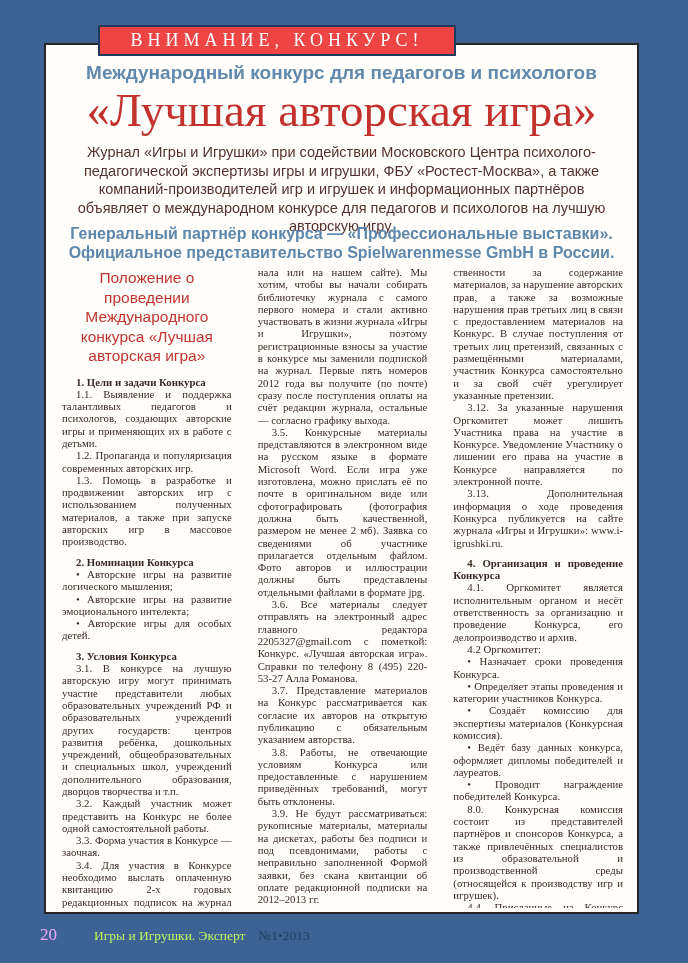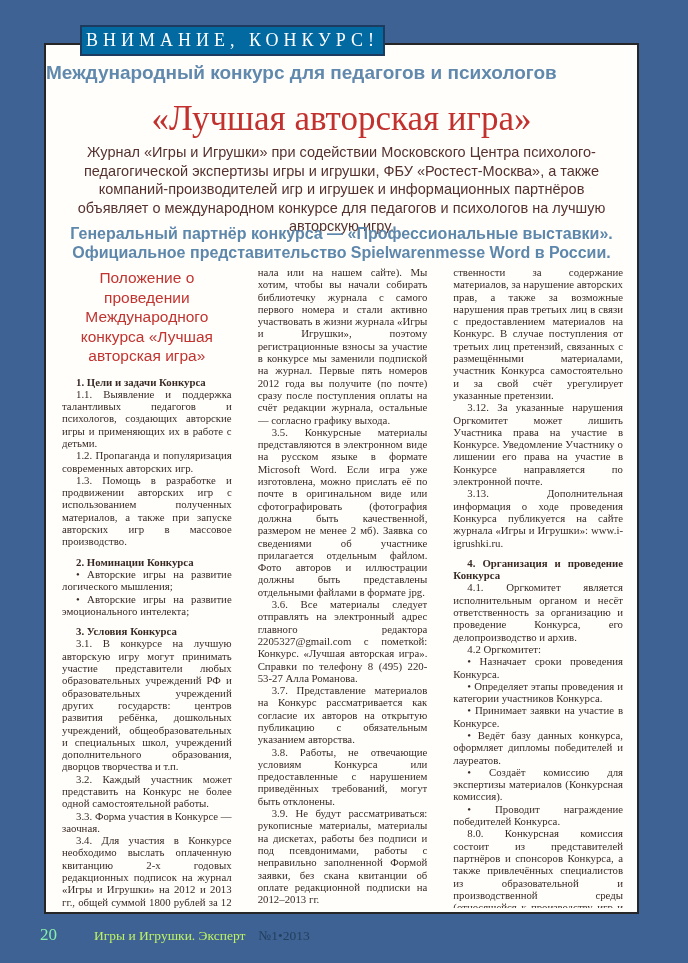--- a/index.html
+++ b/index.html
@@ -3,82 +3,83 @@
 <meta charset="utf-8">
 <style>
   html,body{margin:0;padding:0;}
   body{width:688px;height:963px;background:#3e6293;position:relative;overflow:hidden;
        font-family:"Liberation Serif",serif;}
   .stage{position:absolute;inset:0;}
 
   .page{position:absolute;left:44px;top:43px;width:595px;height:871px;
         background:#fffefb;border:2px solid #262626;box-sizing:border-box;}
 
-  .banner{position:absolute;left:80px;top:25px;width:305px;height:31px;z-index:3;
-          background:#0369a1;border:2px solid #1d3b5f;box-sizing:border-box;
+  .banner{position:absolute;left:98px;top:25px;width:358px;height:31px;z-index:3;
+          background:#ef4444;border:2px solid #1d3b5f;box-sizing:border-box;
           display:flex;align-items:center;justify-content:center;}
   .banner span{color:#ffffff;font-family:"Liberation Serif",serif;font-size:18px;
                letter-spacing:5px;white-space:nowrap;}
 
-  .subtitle{position:absolute;top:17px;left:0;right:0;
+  .subtitle{position:absolute;top:17px;left:0;right:0;text-align:center;
             font-family:"Liberation Sans",sans-serif;font-weight:bold;font-size:19px;
             color:#6089ad;}
-  .title{position:absolute;top:54px;left:0;right:0;text-align:center;
-         font-family:"Liberation Serif",serif;font-size:35px;color:#c2312d;}
+  .title{position:absolute;top:38px;left:0;right:0;text-align:center;
+         font-family:"Liberation Serif",serif;font-size:47px;color:#c2312d;}
   .intro{position:absolute;top:98px;left:30px;right:30px;text-align:center;
          font-family:"Liberation Sans",sans-serif;font-size:14.5px;line-height:18.5px;
          color:#55322e;}
   .partner{position:absolute;top:179px;left:20px;right:20px;text-align:center;
            font-family:"Liberation Sans",sans-serif;font-weight:bold;font-size:16px;
            line-height:19px;color:#5e87ac;}
 
   .columns{position:absolute;top:221px;left:16px;right:14px;bottom:4px;
            display:flex;gap:26px;overflow:hidden;}
   .col{flex:1;overflow:hidden;font-size:10.8px;line-height:12.3px;color:#3a2a24;
        text-align:justify;}
   .blk{margin:0;text-indent:14px;}
   .blk.cont{text-indent:0;}
   .blk.bullet{text-indent:14px;}
   .blk.h{font-weight:bold;margin-top:8px;}
   .blk.red{font-family:"Liberation Sans",sans-serif;font-size:15.5px;line-height:19.5px;
            color:#c23430;text-align:center;text-indent:0;margin:2px 4px 10px;}
 
   .footer{position:absolute;left:40px;top:925px;height:22px;display:flex;
           align-items:baseline;}
-  .footer .pagenum{font-size:17px;color:#86efac;font-family:"Liberation Serif",serif;}
+  .footer .pagenum{font-size:17px;color:#f0abfc;font-family:"Liberation Serif",serif;}
   .footer .journal{margin-left:37px;font-size:13.5px;color:#bef264;}
   .footer .issue{margin-left:13px;font-size:13.5px;color:#21405f;}
 </style>
 </head>
 <body>
 
 <div class="stage">
 
   <div class="banner">
     <span>ВНИМАНИЕ, КОНКУРС!</span>
   </div>
 
   <div class="page">
     <div class="subtitle">Международный конкурс для педагогов и психологов</div>
     <div class="title">«Лучшая авторская игра»</div>
     <div class="intro">Журнал «Игры и Игрушки» при содействии  Московского Центра психолого-педагогической экспертизы игры и игрушки, ФБУ «Ростест-Москва», а также компаний-производителей игр и игрушек и информационных партнёров объявляет о международном конкурсе для педагогов и психологов на лучшую авторскую игру.</div>
     <div class="partner">
       <div>Генеральный партнёр конкурса — «Профессиональные выставки».</div>
-      <div>Официальное представительство Spielwarenmesse Word в России.</div>
+      <div>Официальное представительство Spielwarenmesse GmbH в России.</div>
     </div>
     <div class="columns">
         <div class="col">
           <p class="blk red">Положение о проведении Международного конкурса «Лучшая авторская игра»</p>
           <p class="blk h">1. Цели и задачи Конкурса</p>
           <p class="blk p">1.1. Выявление и поддержка талантливых педагогов и психологов, создающих авторские игры и применяющих их в работе с детьми.</p>
           <p class="blk p">1.2. Пропаганда и популяризация современных авторских игр.</p>
           <p class="blk p">1.3. Помощь в разработке и продвижении авторских игр с использованием полученных материалов, а также при запуске авторских игр в массовое производство.</p>
           <p class="blk h">2. Номинации Конкурса</p>
           <p class="blk bullet">• Авторские игры на развитие логического мышления;</p>
           <p class="blk bullet">• Авторские игры на развитие эмоционального интелекта;</p>
+          <p class="blk bullet">• Авторские игры для особых детей.</p>
           <p class="blk h">3. Условия Конкурса</p>
           <p class="blk p">3.1. В конкурсе на лучшую авторскую игру могут принимать участие представители любых образовательных учреждений РФ и образовательных учреждений других государств: центров развития ребёнка, дошкольных учреждений, общеобразовательных и специальных школ, учреждений дополнительного образования, дворцов творчества и т.п.</p>
           <p class="blk p">3.2. Каждый участник может представить на Конкурс не более одной самостоятельной работы.</p>
           <p class="blk p">3.3. Форма участия в Конкурсе — заочная.</p>
           <p class="blk p">3.4. Для участия в Конкурсе необходимо выслать оплаченную квитанцию 2-х годовых редакционных подписок на журнал «Игры и Игрушки» на 2012 и 2013 гг., общей суммой 1800 рублей за 12 номеров (квитанцию вы можете найти в каждом номере жур-</p>
         </div>
         <div class="col">
           <p class="blk cont">нала или на нашем сайте). Мы хотим, чтобы вы начали собирать библиотечку журнала с самого первого номера и стали активно участвовать в жизни журнала «Игры и Игрушки», поэтому регистрационные взносы за участие в конкурсе мы заменили подпиской на журнал. Первые пять номеров 2012 года вы получите (по почте) сразу после поступления оплаты на счёт редакции журнала, остальные — согласно графику выхода.</p>
           <p class="blk p">3.5. Конкурсные материалы представляются в электронном виде на русском языке в формате Microsoft Word. Если игра уже изготовлена, можно прислать её по почте в оригинальном виде или сфотографировать (фотография должна быть качественной, размером не менее 2 мб). Заявка со сведениями об участнике прилагается отдельным файлом. Фото авторов и иллюстрации должны быть представлены отдельными файлами в формате jpg.</p>
           <p class="blk p">3.6. Все материалы следует отправлять на электронный адрес главного редактора 2205327@gmail.com с пометкой: Конкурс. «Лучшая авторская игра». Справки по телефону 8 (495) 220-53-27 Алла Романова.</p>
@@ -89,23 +90,22 @@
         </div>
         <div class="col">
           <p class="blk cont">ственности за содержание материалов, за нарушение авторских прав, а также за возможные нарушения прав третьих лиц в связи с предоставлением материалов на Конкурс. В случае поступления от третьих лиц претензий, связанных с размещёнными материалами, участник Конкурса самостоятельно и за свой счёт урегулирует указанные претензии.</p>
           <p class="blk p">3.12. За указанные нарушения Оргкомитет может лишить Участника права на участие в Конкурсе. Уведомление Участнику о лишении его права на участие в Конкурсе направляется по электронной почте.</p>
           <p class="blk p">3.13. Дополнительная информация о ходе проведения Конкурса публикуется на сайте журнала «Игры и Игрушки»: www.i-igrushki.ru.</p>
           <p class="blk h">4. Организация и проведение Конкурса</p>
           <p class="blk p">4.1. Оргкомитет является исполнительным органом и несёт ответственность за организацию и проведение Конкурса, его делопроизводство и архив.</p>
           <p class="blk p">4.2 Оргкомитет:</p>
           <p class="blk bullet">• Назначает сроки проведения Конкурса.</p>
           <p class="blk bullet">• Определяет этапы проведения и категории участников Конкурса.</p>
-          <p class="blk bullet">• Принимает заявки на участие в Конкурсе.</p>
+          <p class="blk bullet">• Создаёт комиссию для экспертизы материалов (Конкурсная комиссия).</p>
           <p class="blk bullet">• Ведёт базу данных конкурса, оформляет дипломы победителей и лауреатов.</p>
-          <p class="blk bullet">• Создаёт комиссию для экспертизы материалов (Конкурсная комиссия).</p>
           <p class="blk bullet">• Проводит награждение победителей Конкурса.</p>
           <p class="blk p">8.0. Конкурсная комиссия состоит из представителей партнёров и спонсоров Конкурса, а также привлечённых специалистов из образовательной и производственной среды (относящейся к производству игр и игрушек).</p>
           <p class="blk p">4.4. Присланные на Конкурс работы не рецензируются и не возвращаются.</p>
         </div>
       </div>
   </div>
 
   <div class="footer">
     <span class="pagenum">20</span>
     <span class="journal">Игры и Игрушки. Эксперт</span>

